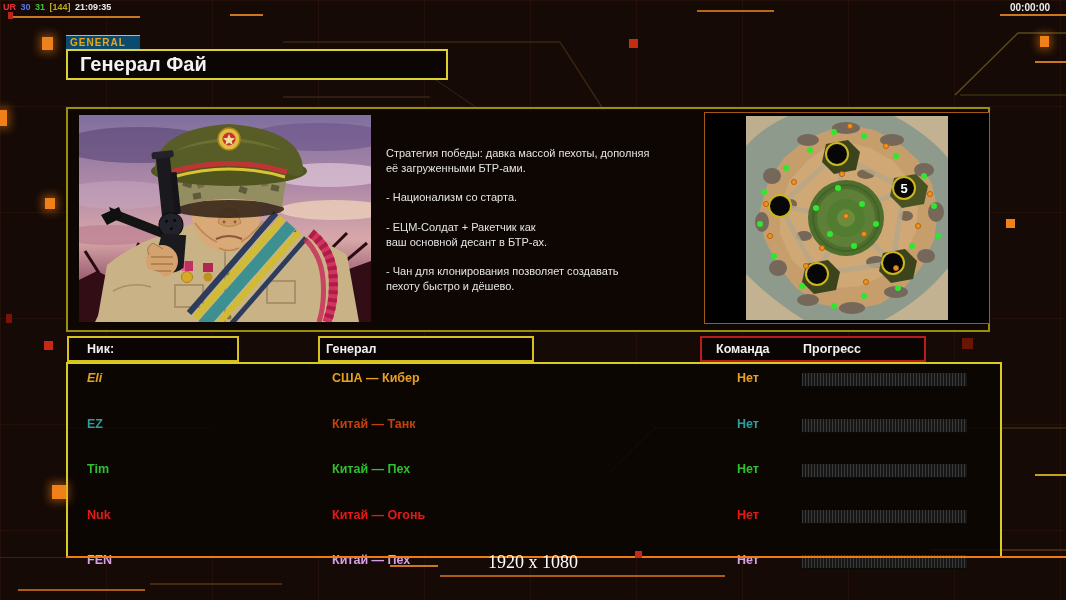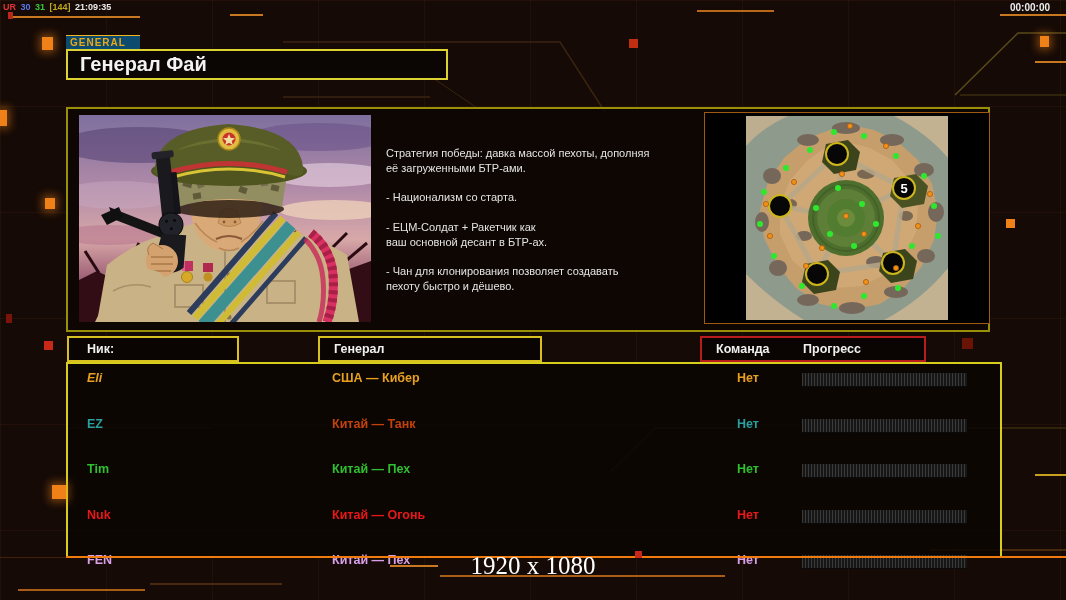--- a/index.html
+++ b/index.html
@@ -53,21 +53,21 @@
     background:#000;border:1px solid #a05a12;
     display:flex;align-items:center;justify-content:center;
   }
 
   
   .hdr{
     position:absolute;top:336px;height:22px;background:#0a0502;
     color:#f0f0f0;font-size:12.5px;font-weight:bold;line-height:22px;
   }
   .hdr-nick{left:67px;width:150px;border:2px solid #d8c020;padding-left:18px;}
-  .hdr-general{left:318px;width:206px;border:2px solid #d8c020;padding-left:14px;}
+  .hdr-general{left:318px;width:206px;border:2px solid #d8c020;padding-left:6px;}
   .hdr-team{left:700px;width:208px;border:2px solid #b91c1c;padding-left:14px;}
   .hdr-team .h2{margin-left:30px;}
 
   
   .players-panel{
     position:absolute;left:66px;top:362px;width:932px;height:194px;
     background:rgba(11,6,3,.86);
     border:2px solid #d8cc1c;border-bottom:none;
   }
   .prow{position:relative;height:24.6px;margin-top:21px;}
@@ -79,21 +79,21 @@
     position:absolute;left:734px;top:6px;width:165px;height:13px;
     background:repeating-linear-gradient(90deg,#3a3a3a 0 1px,#161616 1px 3px);
     border-bottom:1px solid #0a0a0a;
   }
 
   
   .bottom-line{position:absolute;left:66px;top:556px;width:1000px;height:2px;background:#f07c10;}
   .bottom-line-dim{position:absolute;left:0;top:557px;width:66px;height:1px;background:#41200c;}
   .resolution{
     position:absolute;left:0;right:0;top:552px;text-align:center;
-    font-family:"Liberation Serif",serif;font-size:25px;color:#ffffff;z-index:5;
+    font-family:"Liberation Serif",serif;font-size:18px;color:#ffffff;z-index:5;
   }
 </style>
 </head>
 <body>
 
 <div class="grid-overlay"></div>
 
 <svg class="decor-svg" width="1066" height="600" viewBox="0 0 1066 600">
   <g fill="none">
     <path d="M8,17 H140" stroke="#c87820" stroke-width="2"></path>

